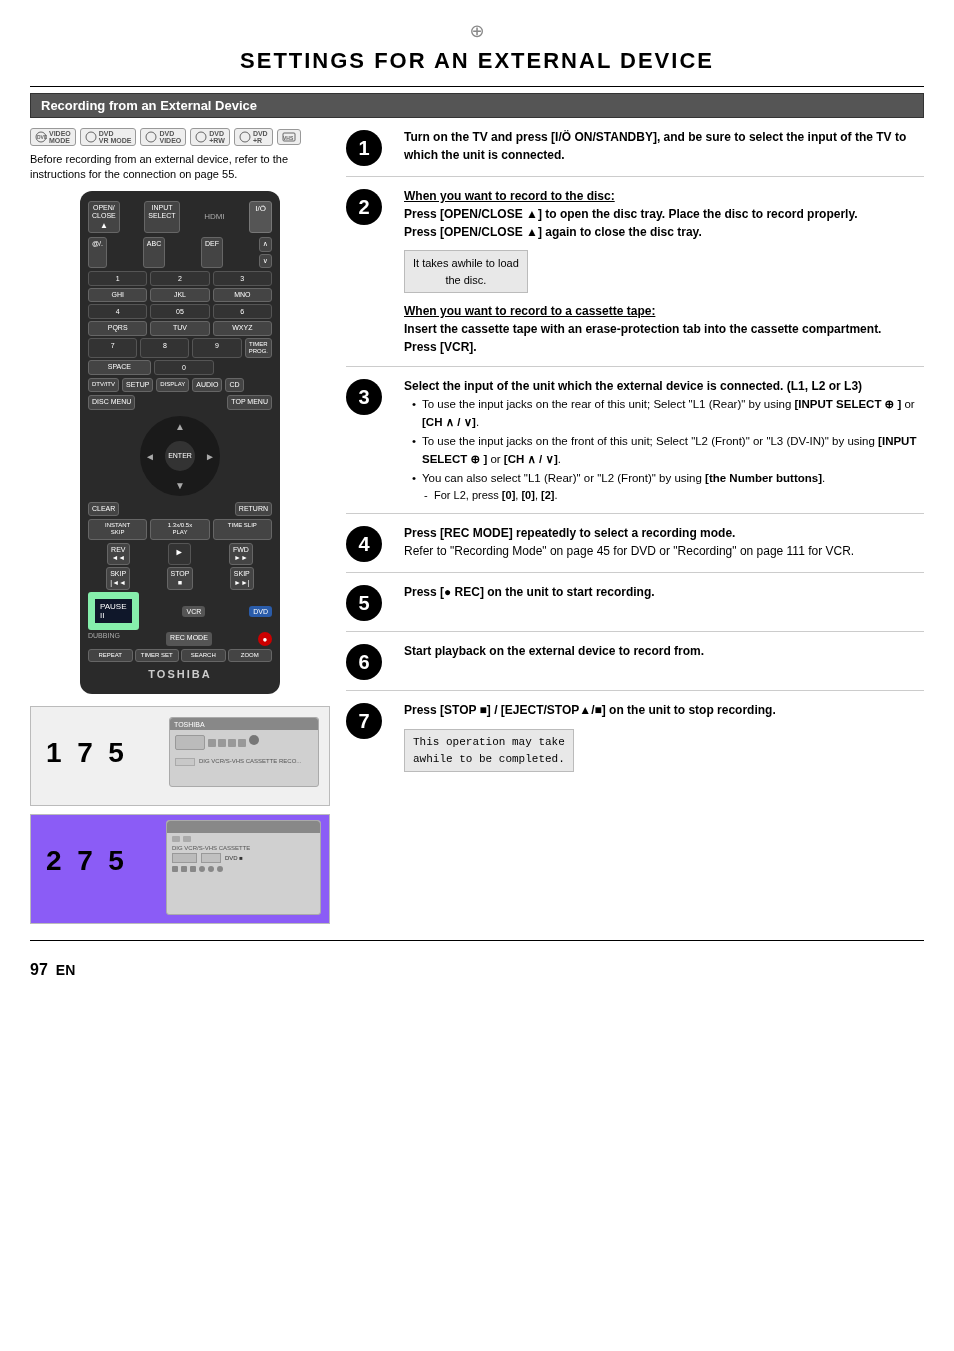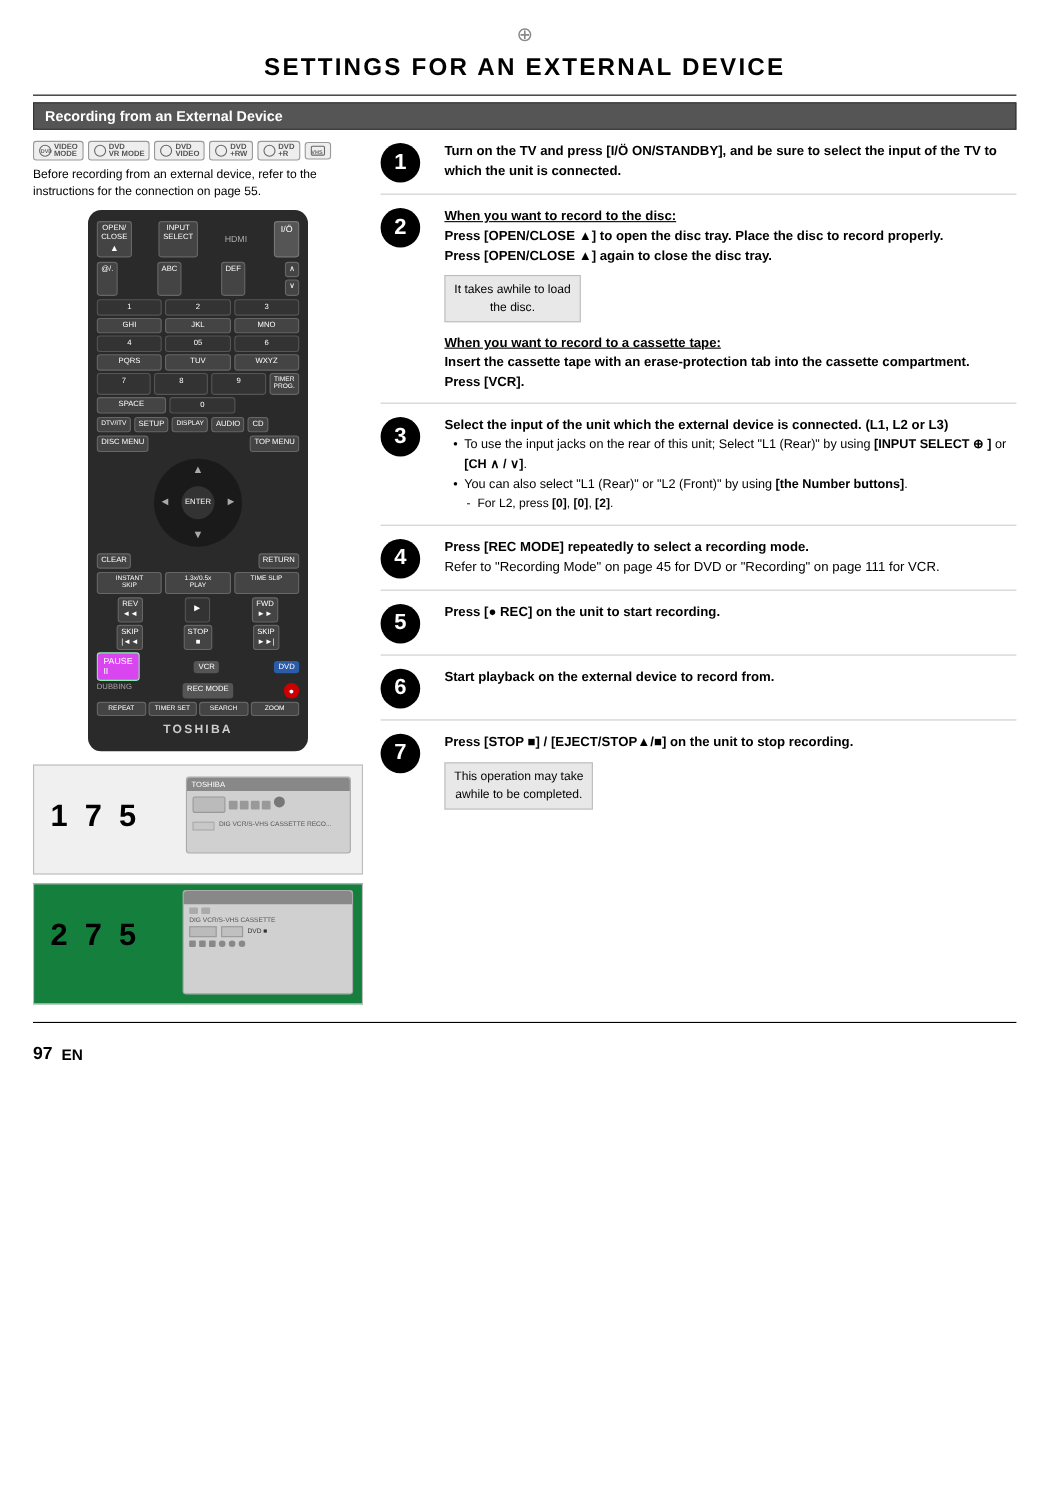--- a/index.html
+++ b/index.html
@@ -148,22 +148,22 @@
       font-size: 9px;
       padding: 3px 6px;
     }
     .remote-pause-vcr-dvd {
       display: flex;
       justify-content: space-between;
       margin: 2px 0;
       align-items: center;
     }
     .remote-pause-btn {
-      background: #d946ef;
-      border: 1px solid #86efac;
+      background: #0f172a;
+      border: 7px solid #86efac;
       border-radius: 3px;
       color: #fff;
       font-size: 8px;
       padding: 3px 5px;
     }
     .remote-vcr-btn {
       background: #555;
       border-radius: 3px;
       font-size: 7px;
       color: #fff;
@@ -510,21 +510,21 @@
           </div>
           <div style="width:10px; height:10px; background:#777; border-radius:50%;"></div>
         </div>
         <div style="display:flex; padding:3px 5px; gap:4px;">
           <div style="width:20px; height:8px; background:#c8c8c8; border:1px solid #aaa;"></div>
           <div style="font-size:6px; color:#555;">DIG VCR/S-VHS CASSETTE RECO...</div>
         </div>
       </div>
     </div>
 
-    <div class="device-diagram" style="margin-top:8px; background:#15803d; border:1px solid #bbb; padding:19px; height:110px; position:relative;">
+    <div class="device-diagram" style="margin-top:8px; background:#8b5cf6; border:1px solid #bbb; padding:19px; height:110px; position:relative;">
       <div style="font-size:28px; font-weight:bold; position:absolute; left:15px; top:30px;">2&nbsp;&nbsp;7&nbsp;&nbsp;5</div>
       <div style="position:absolute; right:8px; top:5px; width:155px; height:95px; background:#d0d0d0; border:1px solid #aaa; border-radius:3px;">
         <div style="background:#888; height:12px; border-radius:3px 3px 0 0;"></div>
         <div style="padding:3px 5px;">
           <div style="display:flex; gap:3px; margin-bottom:3px;">
             <div style="width:8px; height:6px; background:#aaa; border-radius:1px;"></div>
             <div style="width:8px; height:6px; background:#aaa; border-radius:1px;"></div>
           </div>
           <div style="font-size:6px; color:#555; margin-bottom:2px;">DIG VCR/S-VHS CASSETTE</div>
           <div style="display:flex; gap:4px; margin-bottom:3px;">
@@ -568,20 +568,21 @@
         <div><b>Press [VCR].</b></div>
       </div>
     </div>
 
     <div class="step-row">
       <div class="step-num-circle">3</div>
       <div class="step-content">
         <b>Select the input of the unit which the external device is connected. (L1, L2 or L3)</b>
         <ul class="bullet-list">
           <li>To use the input jacks on the rear of this unit; Select "L1 (Rear)" by using <b>[INPUT SELECT ⊕ ]</b> or <b>[CH ∧ / ∨]</b>.</li>
+          <li>To use the input jacks on the front of this unit; Select "L2 (Front)" or "L3 (DV-IN)" by using <b>[INPUT SELECT ⊕ ]</b> or <b>[CH ∧ / ∨]</b>.</li>
           <li>You can also select "L1 (Rear)" or "L2 (Front)" by using <b>[the Number buttons]</b>.</li>
         </ul>
         <ul class="dash-list">
           <li>For L2, press <b>[0]</b>, <b>[0]</b>, <b>[2]</b>.</li>
         </ul>
       </div>
     </div>
 
     <div class="step-row">
       <div class="step-num-circle">4</div>
@@ -602,21 +603,21 @@
       <div class="step-num-circle">6</div>
       <div class="step-content">
         <b>Start playback on the external device to record from.</b>
       </div>
     </div>
 
     <div class="step-row" style="border-bottom:none;">
       <div class="step-num-circle">7</div>
       <div class="step-content">
         <b>Press [STOP ■] / [EJECT/STOP▲/■] on the unit to stop recording.</b>
-        <div style="margin-top:6px;">
+        <div style="margin-top:6px;font-family:Liberation Mono, monospace;">
           <span class="info-box">This operation may take<br>awhile to be completed.</span>
         </div>
       </div>
     </div>
 
   </div>
 </div>
 
 <hr class="divider-line" style="margin-top:16px;">
 <div class="page-footer">

